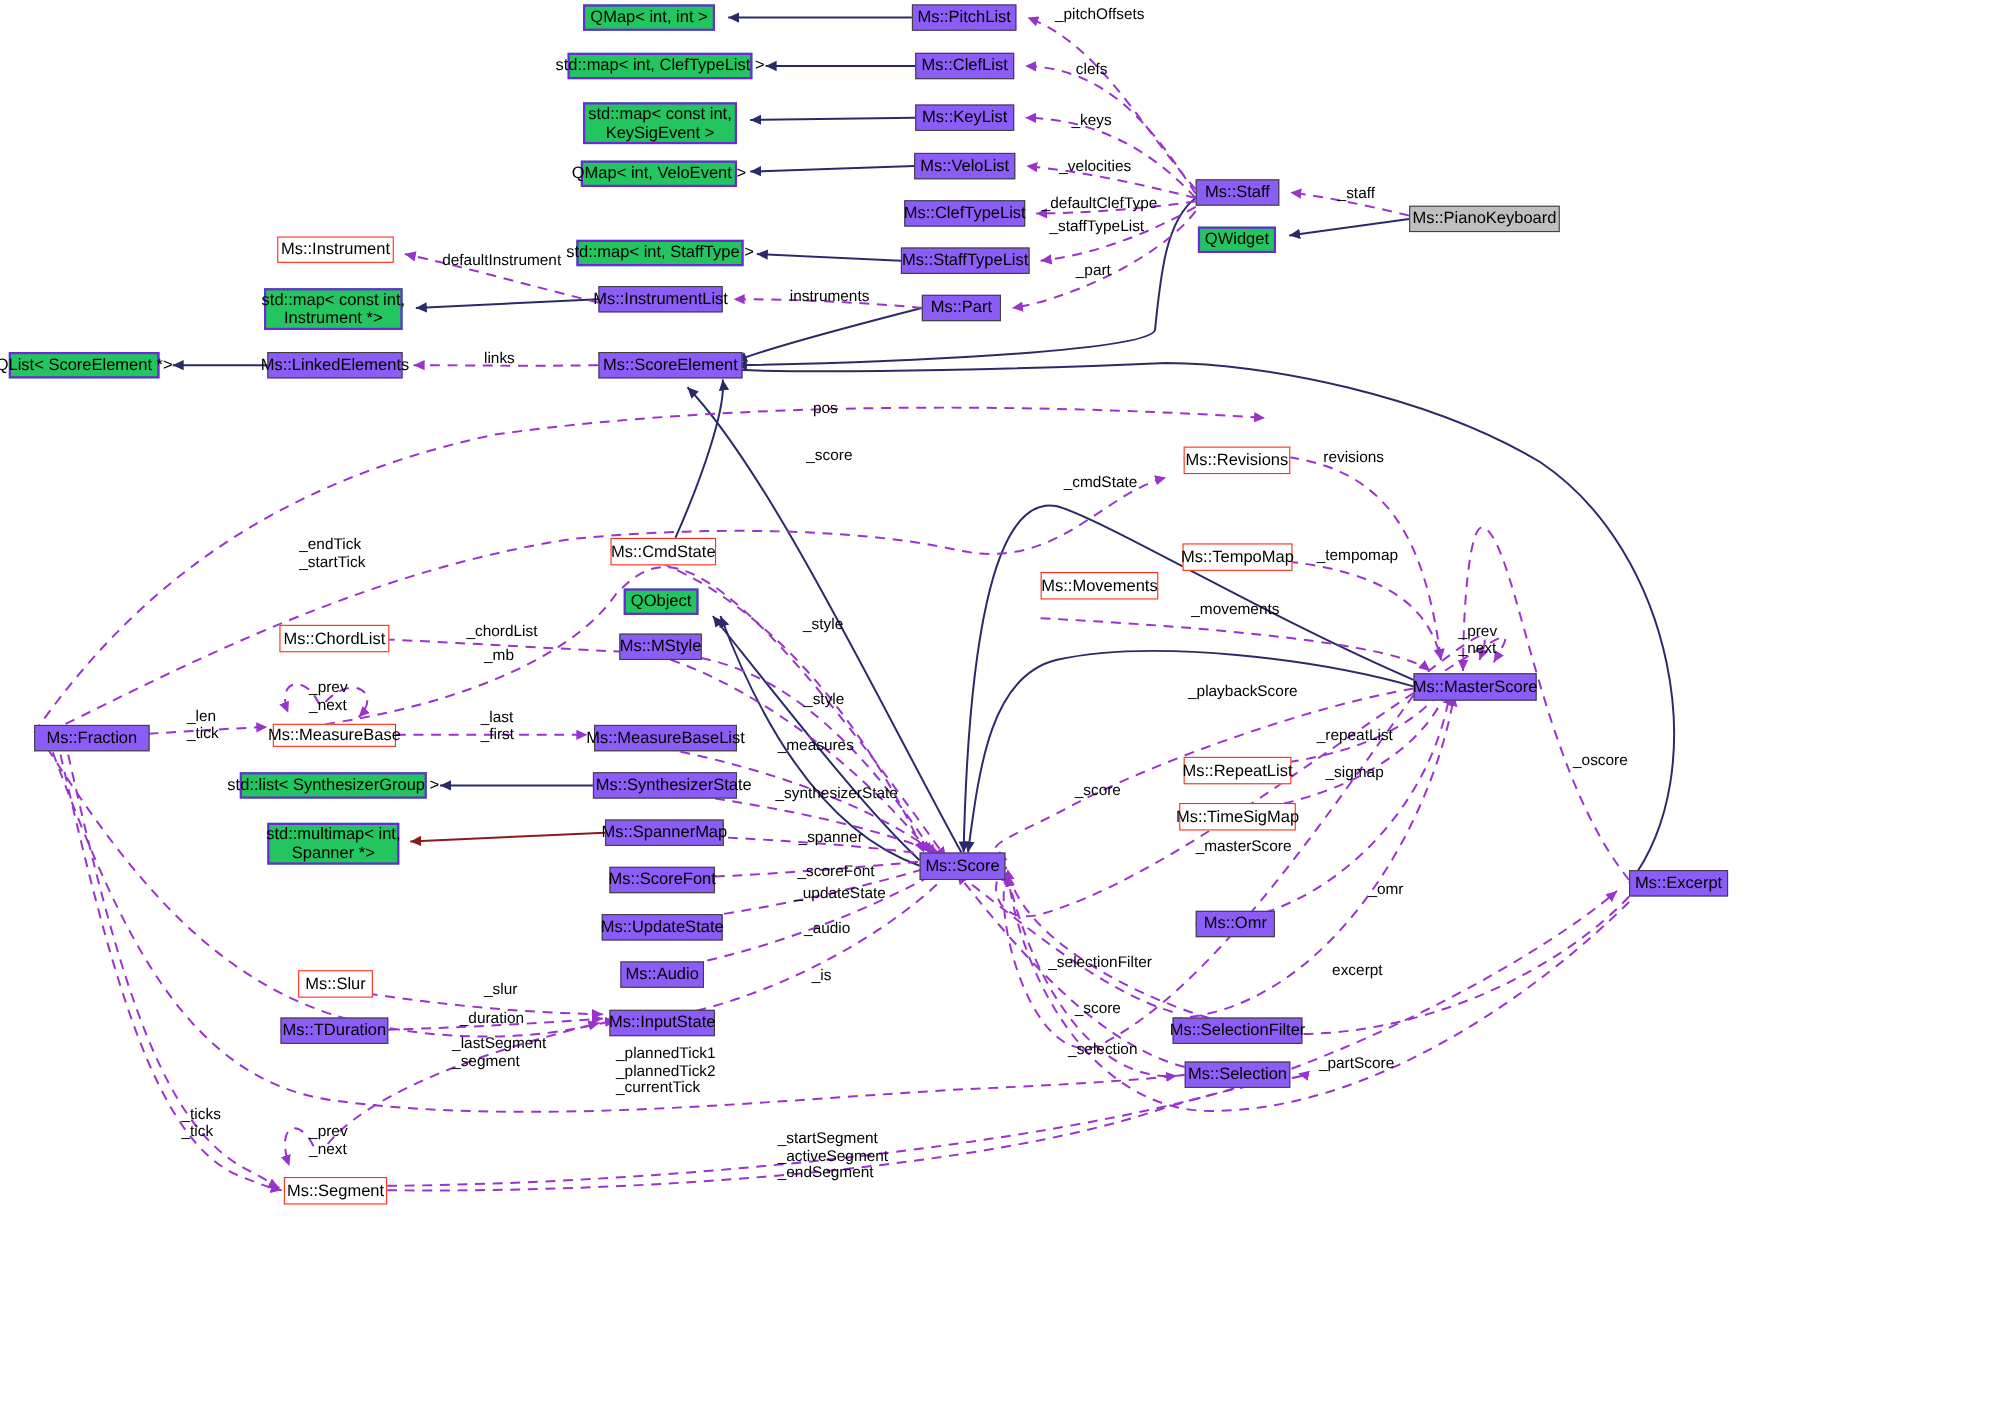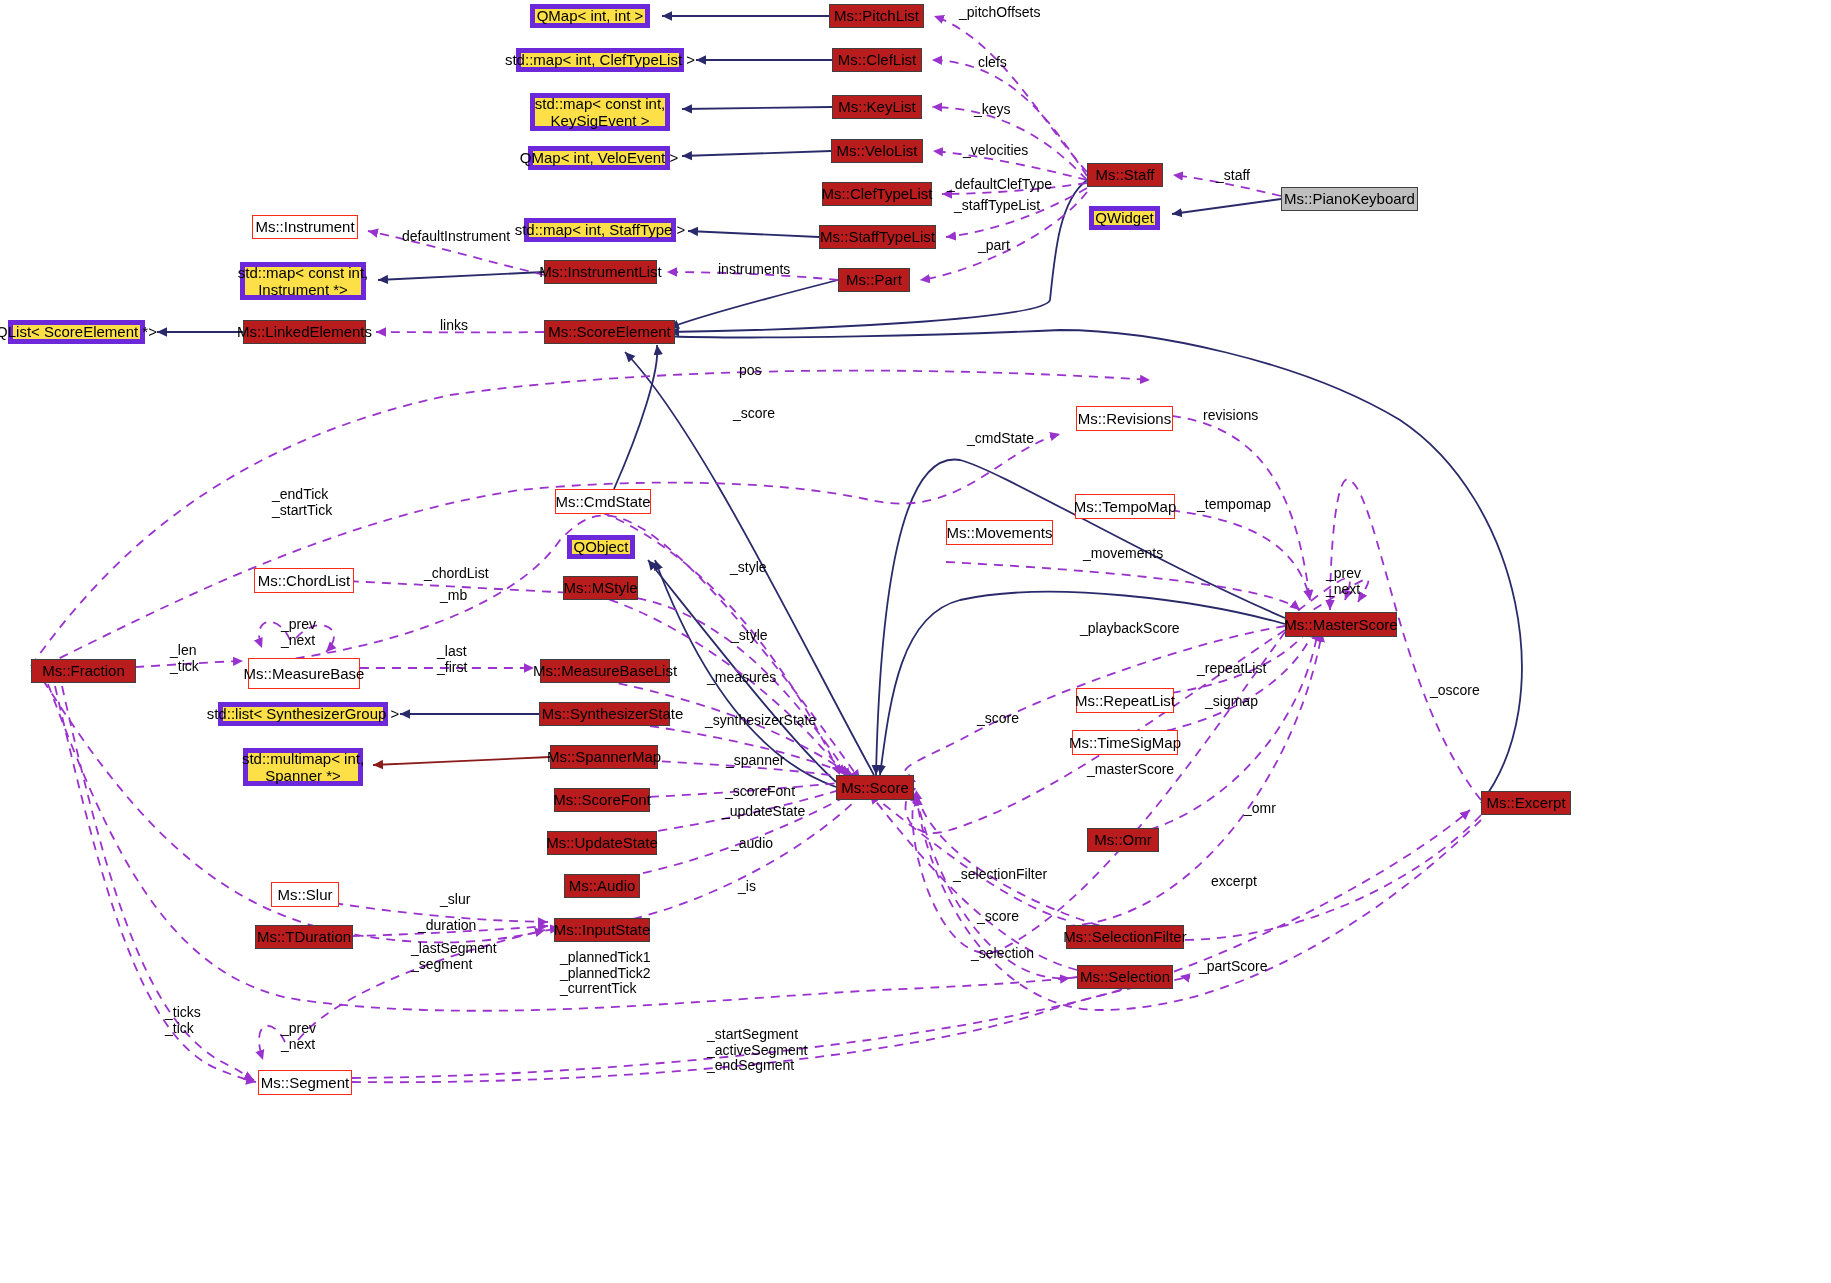--- a/index.html
+++ b/index.html
@@ -32,27 +32,27 @@
     text-align: center;
     font-size: 15px;
     line-height: 1.15;
     color: #000000;
     background: #ffffff;
     white-space: pre;
     padding: 1px 6px;
   }
   
   .node.kind-plain {
-    border: 5px solid #6d28d9;
-    background: #fde047;
+    border: 2px solid #6d28d9;
+    background: #22c55e;
   }
   
   .node.kind-class {
     border: 1.6px solid #404040;
-    background: #b91c1c;
+    background: #8b5cf6;
   }
   
   .node.kind-red {
     border: 1.6px solid #ff2a14;
     background: #ffffff;
   }
   
   .node.kind-focus {
     border: 1.6px solid #404040;
     background: #bfbfbf;
@@ -196,21 +196,21 @@
       <div class="node kind-class" style="left: 544px; top: 320px; width: 131px; height: 24px;">Ms::ScoreElement</div>
       <div class="node kind-red" style="left: 1076px; top: 406px; width: 97px; height: 25px;">Ms::Revisions</div>
       <div class="node kind-red" style="left: 555px; top: 489px; width: 96px; height: 25px;">Ms::CmdState</div>
       <div class="node kind-red" style="left: 1075px; top: 494px; width: 100px; height: 25px;">Ms::TempoMap</div>
       <div class="node kind-plain" style="left: 567px; top: 535px; width: 68px; height: 24px;">QObject</div>
       <div class="node kind-red" style="left: 946px; top: 520px; width: 107px; height: 25px;">Ms::Movements</div>
       <div class="node kind-red" style="left: 254px; top: 568px; width: 100px; height: 25px;">Ms::ChordList</div>
       <div class="node kind-class" style="left: 563px; top: 576px; width: 75px; height: 24px;">Ms::MStyle</div>
       <div class="node kind-class" style="left: 1285px; top: 612px; width: 112px; height: 25px;">Ms::MasterScore</div>
       <div class="node kind-class" style="left: 31px; top: 659px; width: 105px; height: 24px;">Ms::Fraction</div>
-      <div class="node kind-red" style="left: 248px; top: 658px; width: 112px; height: 31px;">Ms::MeasureBase</div>
+      <div class="node kind-red" style="left: 248px; top: 658px; width: 112px; height: 21px;">Ms::MeasureBase</div>
       <div class="node kind-class" style="left: 540px; top: 659px; width: 130px; height: 24px;">Ms::MeasureBaseList</div>
       <div class="node kind-red" style="left: 1076px; top: 688px; width: 98px; height: 25px;">Ms::RepeatList</div>
       <div class="node kind-plain" style="left: 218px; top: 702px; width: 170px; height: 24px;">std::list&lt; SynthesizerGroup &gt;</div>
       <div class="node kind-class" style="left: 539px; top: 702px; width: 131px; height: 24px; padding-left: 22px;">Ms::SynthesizerState</div>
       <div class="node kind-red" style="left: 1072px; top: 730px; width: 106px; height: 25px;">Ms::TimeSigMap</div>
       <div class="node kind-plain" style="left: 243px; top: 748px; width: 120px; height: 38px;">std::multimap&lt; int,
 Spanner *&gt;</div>
       <div class="node kind-class" style="left: 550px; top: 745px; width: 108px; height: 24px;">Ms::SpannerMap</div>
       <div class="node kind-class" style="left: 836px; top: 775px; width: 78px; height: 25px;">Ms::Score</div>
       <div class="node kind-class" style="left: 554px; top: 788px; width: 96px; height: 24px;">Ms::ScoreFont</div>

